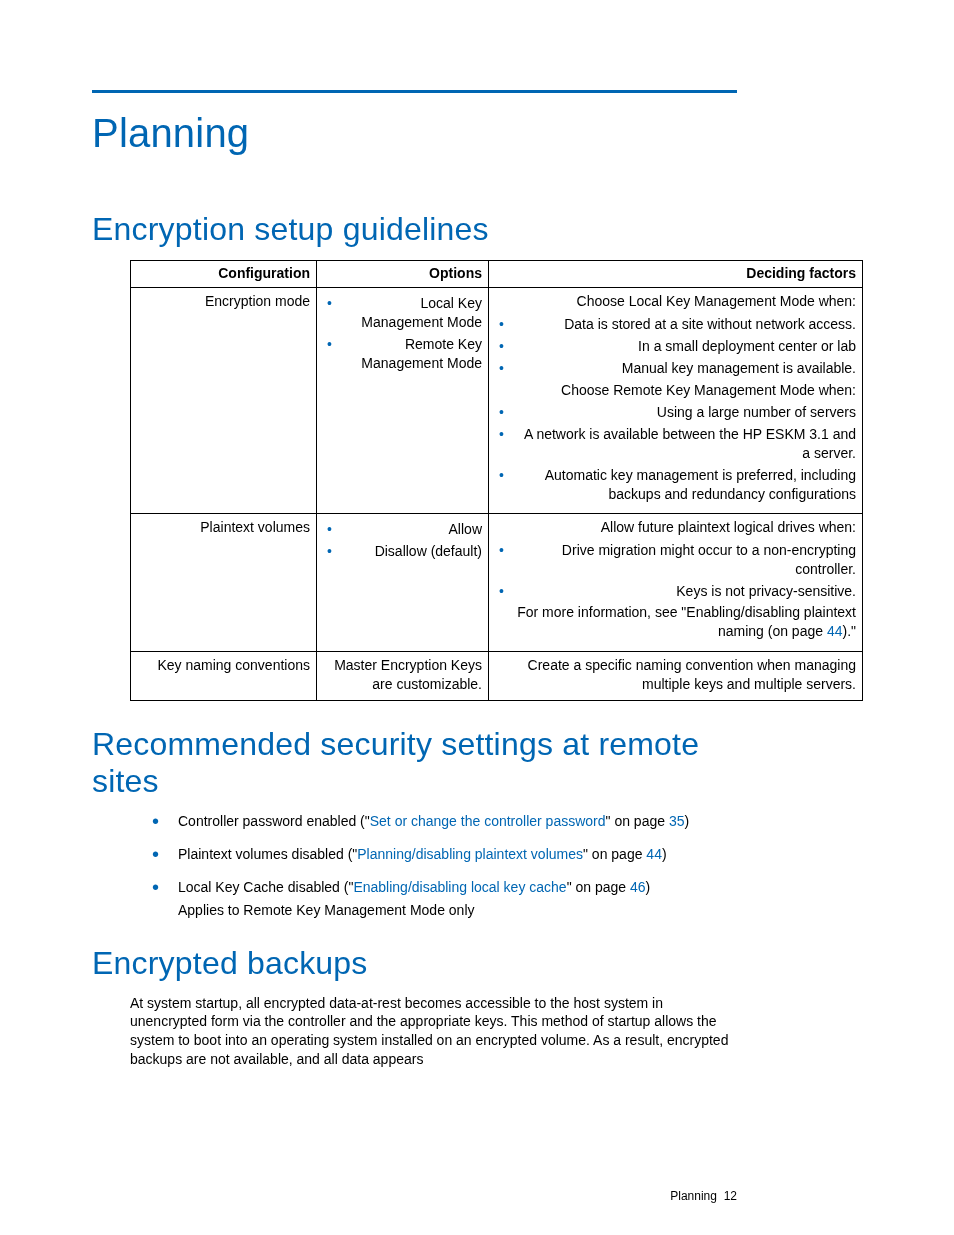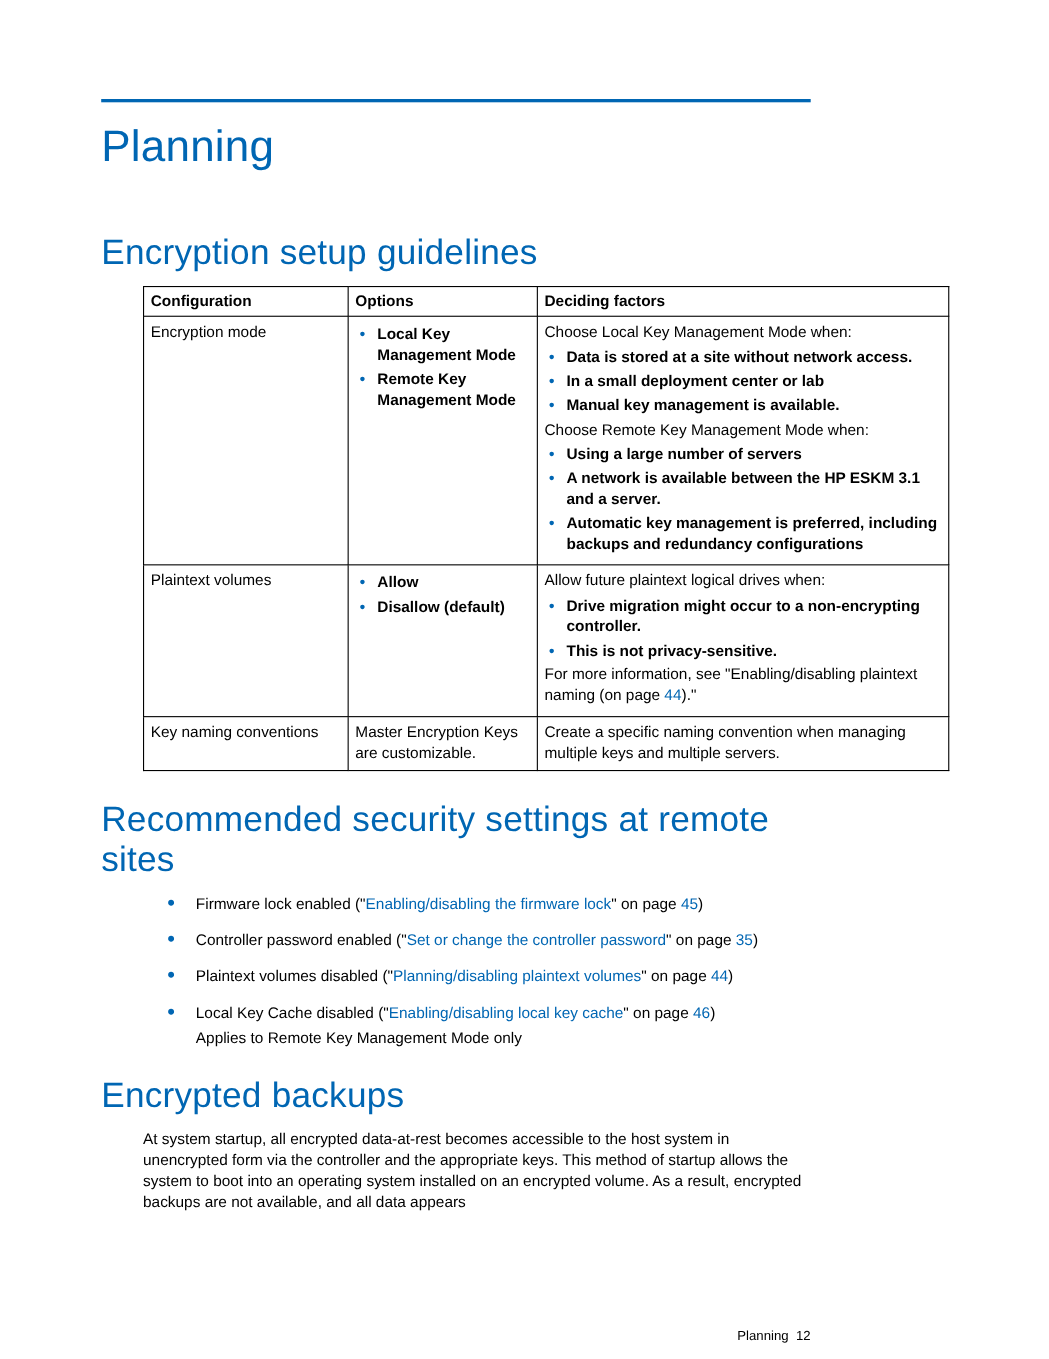--- a/index.html
+++ b/index.html
@@ -41,31 +41,31 @@
   table.cfg {
     border-collapse: collapse;
     width: 733px;
     margin-left: 38px;
     font-size: 14px;
   }
   table.cfg th, table.cfg td {
     border: 1px solid #000;
     vertical-align: top;
     padding: 4px 6px 6px 6px;
-    text-align: left;
+    text-align: right;
   }
   table.cfg th {
     font-weight: bold;
   }
   table.cfg td { line-height: 1.35; }
   .col1 { width: 186px; }
   .col2 { width: 172px; }
   .col3 { width: auto; }
   ul.b { list-style: none; padding-left: 0; margin: 2px 0; }
-  ul.b > li { position: relative; padding-left: 20px; margin-bottom: 3px; line-height: 1.35; font-weight: bold; }
+  ul.b > li { position: relative; padding-left: 20px; margin-bottom: 3px; line-height: 1.35; }
   ul.b > li::before {
     content: "•";
     position: absolute;
     left: 4px;
     top: 0;
     color: #0066b3;
     font-size: 14px;
   }
   
   ul.big { list-style: none; padding: 0; margin: 6px 0 0 60px; }
@@ -78,21 +78,21 @@
     color: #0066b3;
     font-size: 20px;
     line-height: 1;
   }
   .link { color: #0066b3; }
   .pagelink { color: #0066b3; }
   .subnote { display:block; font-size: 14px; margin-top: 4px; }
   .cell-text { margin-bottom: 4px; }
   .footer {
     position: absolute;
-    bottom: 14px;
+    bottom: 32px;
     right: 92px;
     font-size: 12px;
     color: #000;
   }
 </style>
 </head>
 <body>
 
 <div class="page">
   <hr class="rule">
@@ -137,40 +137,37 @@
         <td>
           <ul class="b">
             <li>Allow</li>
             <li>Disallow (default)</li>
           </ul>
         </td>
         <td>
           <div class="cell-text">Allow future plaintext logical drives when:</div>
           <ul class="b">
             <li>Drive migration might occur to a non-encrypting controller.</li>
-            <li>This is not privacy-sensitive.</li>
+            <li>Keys is not privacy-sensitive.</li>
           </ul>
           <div class="cell-text">
             <span>For more information, see "Enabling/disabling plaintext naming (on page </span><span class="pagelink">44</span><span>)."</span>
           </div>
         </td>
       </tr>
       <tr>
         <td>Key naming conventions</td>
         <td>Master Encryption Keys are customizable.</td>
         <td>Create a specific naming convention when managing multiple keys and multiple servers.</td>
       </tr>
     </tbody>
   </table>
 
   <h2 class="section">Recommended security settings at remote sites</h2>
   <ul class="big">
-    <li>
-      <span>Firmware lock enabled ("</span><span class="link">Enabling/disabling the firmware lock</span><span>" on page </span><span class="pagelink">45</span><span>)</span>
-    </li>
     <li>
       <span>Controller password enabled ("</span><span class="link">Set or change the controller password</span><span>" on page </span><span class="pagelink">35</span><span>)</span>
     </li>
     <li>
       <span>Plaintext volumes disabled ("</span><span class="link">Planning/disabling plaintext volumes</span><span>" on page </span><span class="pagelink">44</span><span>)</span>
     </li>
     <li>
       <span>Local Key Cache disabled ("</span><span class="link">Enabling/disabling local key cache</span><span>" on page </span><span class="pagelink">46</span><span>)</span>
       <span class="subnote">Applies to Remote Key Management Mode only</span>
     </li>

